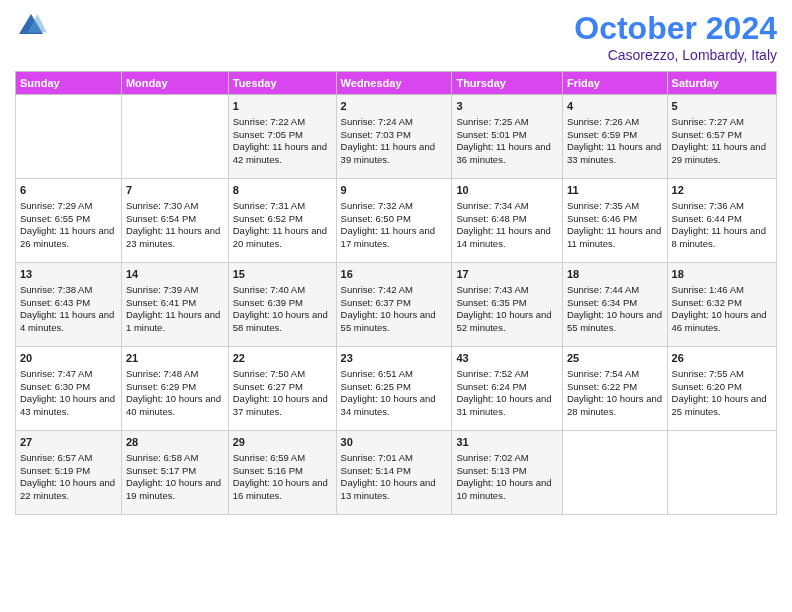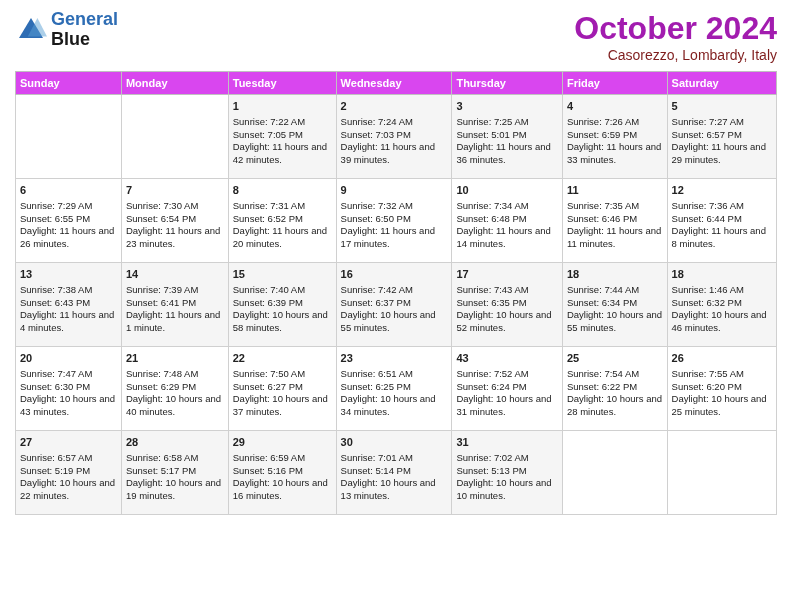--- a/index.html
+++ b/index.html
@@ -37,25 +37,25 @@
       width: 32px;
       height: 32px;
       margin-right: 4px;
     }
     .title-block {
       text-align: right;
     }
     .month-title {
       font-size: 32px;
       font-weight: bold;
-      color: #a21caf;
+      color: #3b82f6;
     }
     .location {
       font-size: 14px;
-      color: #7f1d1d;
+      color: #4c1d95;
     }
     table {
       width: 100%;
       border-collapse: collapse;
       font-size: 10px;
     }
     thead tr {
       background: #d946ef;
       color: #fff;
     }
@@ -96,24 +96,20 @@
 </head>
 <body>
 
 <div class="page">
   <div class="header">
     <div class="logo">
       <svg class="logo-icon" viewBox="0 0 40 40">
         <polygon points="20,5 35,30 5,30" fill="#2e6db4"></polygon>
         <polygon points="28,5 40,28 16,28" fill="#5a9fd4" opacity="0.5"></polygon>
       </svg>
-      <div class="logo-text">
-        <div><span class="blue">General</span></div>
-        <div>Blue</div>
-      </div>
     </div>
     <div class="title-block">
       <div class="month-title">October 2024</div>
       <div class="location">Casorezzo, Lombardy, Italy</div>
     </div>
   </div>
 
   <table>
     <thead>
       <tr>

